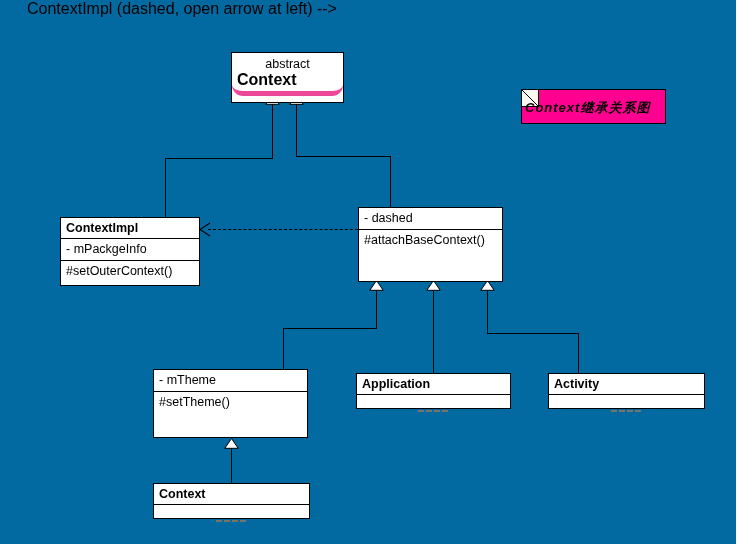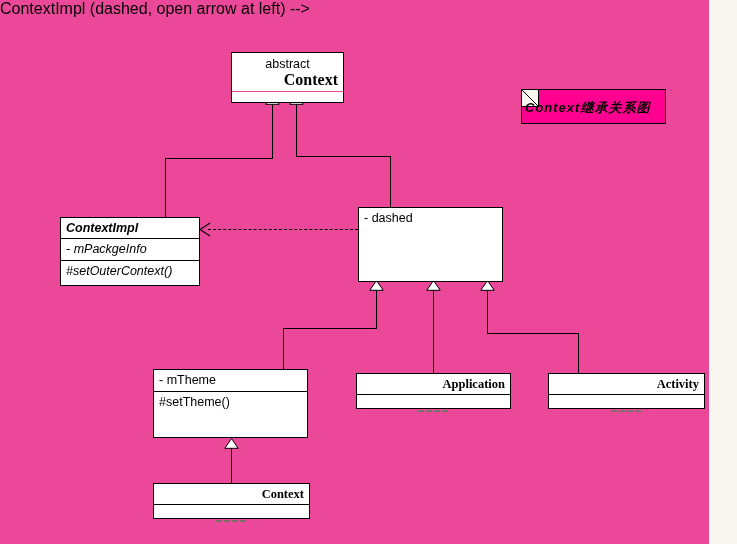--- a/index.html
+++ b/index.html
@@ -4,23 +4,24 @@
 <style>
   html, body {
     margin: 0;
     padding: 0;
     background: #faf7f0;
   }
   #canvas {
     position: relative;
     width: 709px;
     height: 544px;
-    background: #ec4899;
+    background: #0369a1;
     overflow: hidden;
     font-family: "Liberation Sans", sans-serif;
+    padding-left: 27px;
   }
 
   
   .uml-class {
     position: absolute;
     box-sizing: border-box;
     background: #ffffff;
     border: 1px solid #000000;
     z-index: 5;
   }
@@ -32,35 +33,36 @@
     color: #000000;
     white-space: nowrap;
     overflow: hidden;
   }
   .uml-row:last-child { border-bottom: none; }
 
   .row-name {
     font-weight: bold;
     line-height: 16px;
   }
-  .row-name.center { text-align: right; font-family: Liberation Serif, serif; }
+  .row-name.center { text-align: left; }
   .row-name.left   { text-align: left; }
 
   .row-abstract {
     text-align: center;
     font-weight: normal;
     font-size: 12.5px;
     line-height: 16px;
     border-bottom: none;
     padding-bottom: 0;
   }
   .row-title-stack {
     box-sizing: border-box;
-    border-bottom: 1px solid #ec4899;
+    border-bottom: 5px solid #ec4899;
     padding: 3px 5px 3px 5px;
+    border-radius: 11px;
   }
   .row-member {
     line-height: 17px;
     font-weight: normal;
   }
   .row-empty {
     height: 17px;
     padding: 0;
   }
 
@@ -216,29 +218,30 @@
   
   <div class="uml-class" style="left:231px; top:52px; width:113px; height:51px;">
     <div class="row-title-stack">
       <div class="row-abstract">abstract</div>
       <div class="row-name center">Context</div>
     </div>
     <div class="uml-row row-empty"></div>
   </div>
 
   
-  <div class="uml-class" style="left:60px; top:217px; width:140px; height:69px;font-style:italic;">
+  <div class="uml-class" style="left:60px; top:217px; width:140px; height:69px;">
     <div class="uml-row row-name left">ContextImpl</div>
     <div class="uml-row row-member">- mPackgeInfo</div>
     <div class="uml-row row-member">#setOuterContext()</div>
   </div>
 
   
   <div class="uml-class" style="left:358px; top:207px; width:145px; height:75px;">
     <div class="uml-row row-member">- dashed</div>
+    <div class="uml-row row-member">#attachBaseContext()</div>
   </div>
 
   
   <div class="uml-class" style="left:153px; top:369px; width:155px; height:69px;">
     <div class="uml-row row-member">- mTheme</div>
     <div class="uml-row row-member">#setTheme()</div>
   </div>
 
   
   <div class="uml-class" style="left:356px; top:373px; width:155px; height:36px;">

